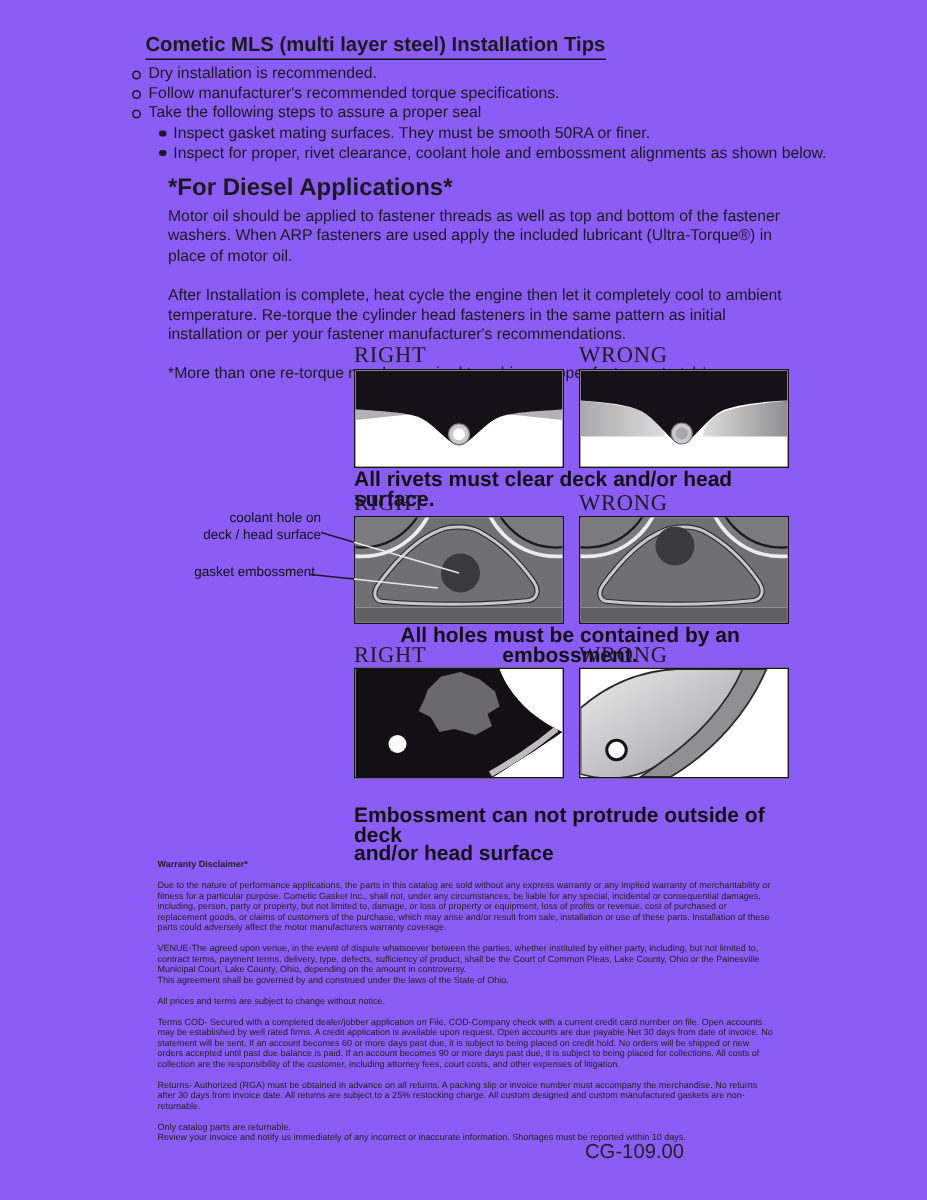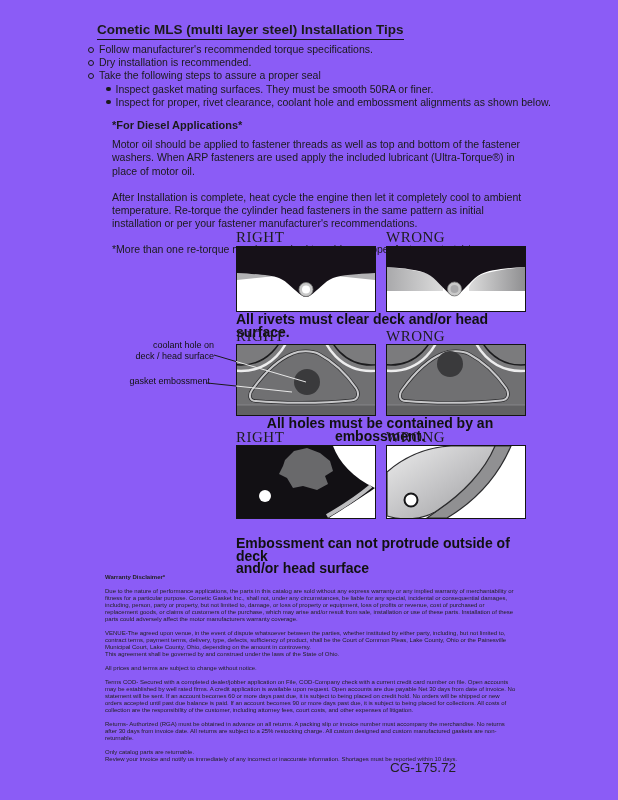--- a/index.html
+++ b/index.html
@@ -14,21 +14,21 @@
   
   .bullets{left:88px;top:43px;width:470px;font-size:10.5px;line-height:13.2px;}
   .bullet-row{display:flex;align-items:flex-start;}
   .bullet-row.sub{margin-left:18px;}
   .marker{flex:0 0 auto;width:4px;height:4px;border-radius:50%;margin:4px 5px 0 0;}
   .marker.open{border:1px solid #1a1a1a;}
   .marker.filled{background:#1a1a1a;width:4.5px;height:4.5px;}
 
   
   .diesel{left:112px;top:119px;width:424px;font-size:10.5px;line-height:13.2px;}
-  .diesel h2{margin:0 0 6px 0;font-size:11px;font-weight:bold;}
+  .diesel h2{margin:0 0 6px 0;font-size:16px;font-weight:bold;}
   .diesel p{margin:0 0 13px 0;}
   .diesel p.note{margin-bottom:0;}
 
   
   .dg-label{width:138px;text-align:left;font-size:15px;letter-spacing:0.5px;color:#1c1c1c;font-family:Liberation Serif, serif;}
   svg.panel{position:absolute;border:1.6px solid #141414;background:#fff;display:block;}
   .caption{font-size:14px;line-height:12.5px;color:#111;font-weight:bold;}
   .pre{white-space:pre-line;}
 
   .callout{font-size:9px;line-height:11px;text-align:right;color:#111;}
@@ -43,25 +43,25 @@
 </head>
 <body>
 
 <div id="page">
 
   <div class="abs doc-title">Cometic MLS (multi layer steel) Installation Tips</div>
 
   <div class="abs bullets">
     <div class="bullet-row">
       <span class="marker open"></span>
-      <span>Follow manufacturer's recommended torque specifications.</span>
+      <span>Dry installation is recommended.</span>
     </div>
     <div class="bullet-row">
       <span class="marker open"></span>
-      <span>Dry installation is recommended.</span>
+      <span>Follow manufacturer's recommended torque specifications.</span>
     </div>
     <div class="bullet-row">
       <span class="marker open"></span>
       <span>Take the following steps to assure a proper seal</span>
     </div>
     <div class="bullet-row sub">
       <span class="marker filled"></span>
       <span>Inspect gasket mating surfaces.  They must be smooth 50RA or finer.</span>
     </div>
     <div class="bullet-row sub">
@@ -185,15 +185,15 @@
     <p>Due to the nature of performance applications, the parts in this catalog are sold without any express warranty or any implied warranty of merchantability or fitness for a particular purpose.  Cometic Gasket Inc., shall not, under any circumstances, be liable for any special, incidental or consequential damages, including, person, party or property, but not limited to, damage, or loss of property or equipment, loss of profits or revenue, cost of purchased or replacement goods, or claims of customers of the purchase, which may arise and/or result from sale, installation or use of these parts.  Installation of these parts could adversely affect the motor manufacturers warranty coverage.</p>
     <p>VENUE-The agreed upon venue, in the event of dispute whatsoever between the parties, whether instituted by either party, including, but not limited to, contract terms, payment terms, delivery, type, defects, sufficiency of product, shall be the Court of Common Pleas, Lake County, Ohio or the Painesville Municipal Court, Lake County, Ohio, depending on the amount in controversy.
 This agreement shall be governed by and construed under the laws of the State of Ohio.</p>
     <p>All prices and terms are subject to change without notice.</p>
     <p>Terms COD- Secured with a completed dealer/jobber application on File, COD-Company check with a current credit card number on file.  Open accounts may be established by well rated firms.  A credit application is available upon request.  Open accounts are due payable Net 30 days from date of invoice.  No statement will be sent.  If an account becomes 60 or more days past due, it is subject to being placed on credit hold.  No orders will be shipped or new orders accepted until past due balance is paid.  If an account becomes 90 or more days past due, it is subject to being placed for collections.  All costs of collection are the responsibility of the customer, including attorney fees, court costs, and other expenses of litigation.</p>
     <p>Returns- Authorized (RGA) must be obtained in advance on all returns.  A packing slip or invoice number must accompany the merchandise.  No returns after 30 days from invoice date.  All returns are subject to a 25% restocking charge.  All custom designed and custom manufactured gaskets are non-returnable.</p>
     <p>Only catalog parts are returnable.
 Review your invoice and notify us immediately of any incorrect or inaccurate information.  Shortages must be reported within 10 days.</p>
   </div>
 
-  <div class="abs page-num">CG-175.72</div>
+  <div class="abs page-num">CG-109.00</div>
 
 </div>
 
 </body></html>

